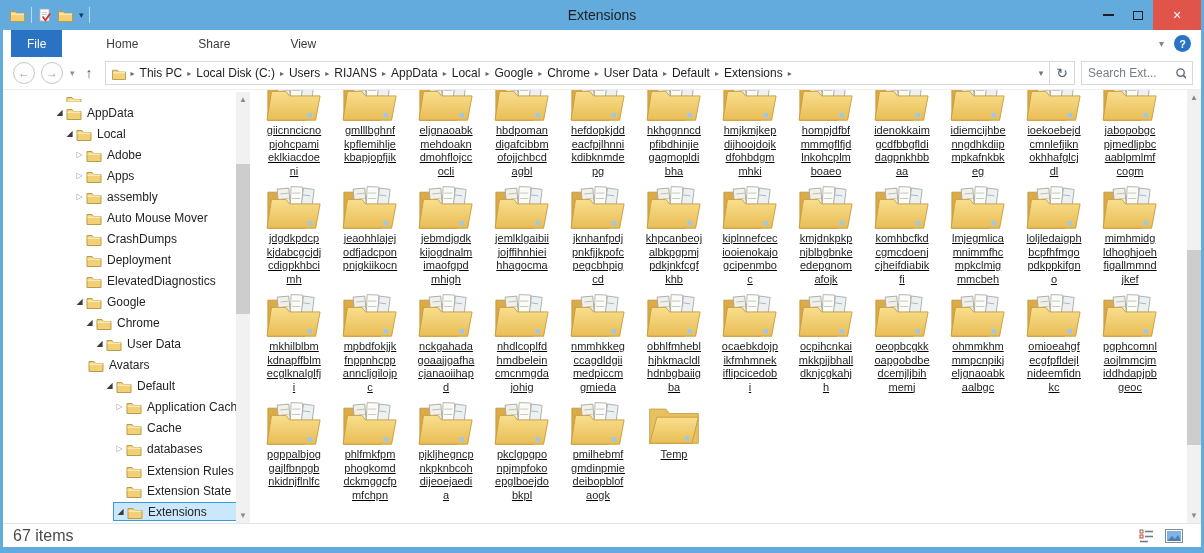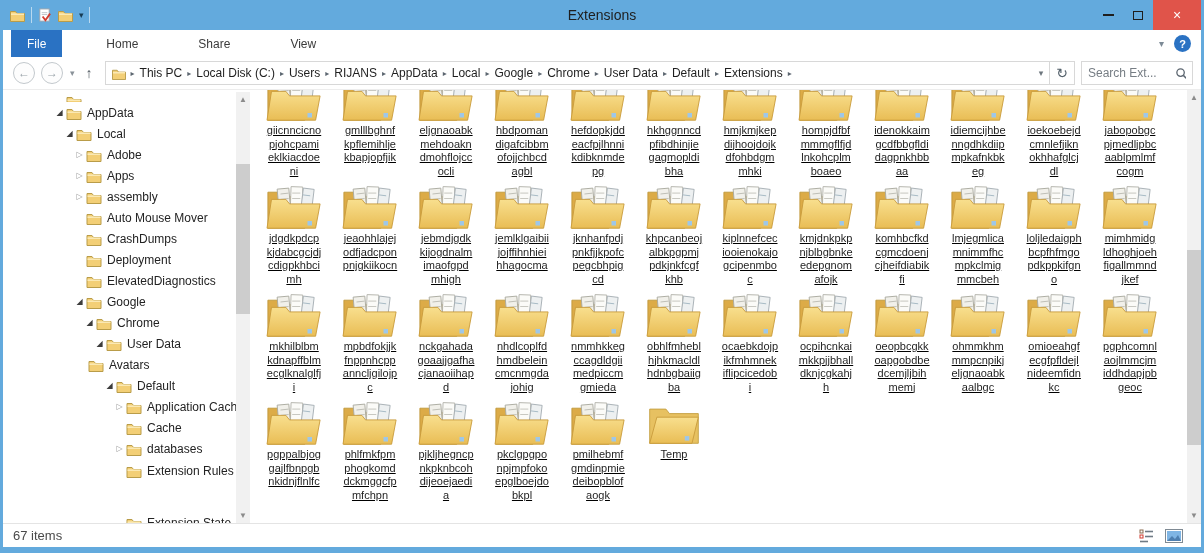--- a/index.html
+++ b/index.html
@@ -83,21 +83,21 @@
   .gridwrap { flex:1; overflow:hidden; position:relative; }
   .grid { display:flex; flex-wrap:wrap; margin:-13px 0 0 6px; width:912px; }
   .item { width:76px; margin-bottom:7px; display:flex; flex-direction:column; align-items:center;text-decoration:underline; }
   .item svg { flex:none; }
   .item-label { margin-top:2px; font-size:11px; line-height:13.5px; color:#1f1f1f;
     text-align:center; white-space:pre-line; width:76px; }
 
   
   .statusbar { height:24px; border-top:1px solid #e4e4e4; background:#fff;
     display:flex; align-items:center; padding:0 10px; flex:none; }
-  .status-text { font-size:13px; color:#4a4a4a; }
+  .status-text { font-size:16px; color:#4a4a4a; }
   .status-views { margin-left:auto; display:flex; gap:10px; align-items:center; padding-right:8px; }
 
   .hidden-defs { position:absolute; width:0; height:0; overflow:hidden; }
 </style>
 </head>
 <body>
 
 <svg class="hidden-defs" xmlns="http://www.w3.org/2000/svg">
   <defs>
     <linearGradient id="gfront" x1="0" y1="0" x2="0" y2="1">
@@ -412,21 +412,21 @@
           </div>
           <div class="tree-row" style="padding-left: 110px; align-items: flex-end;">
             <span class="tree-inner">
               <span class="twisty leaf"></span>
               <svg width="16" height="14" class="tree-ico">
                 <use href="#tree-folder" width="16" height="14"></use>
               </svg>
               <span class="tree-label">Extension Rules</span>
             </span>
           </div>
-          <div class="tree-row" style="padding-left: 110px; margin-top: 32px;">
+          <div class="tree-row" style="padding-left: 110px;">
             <span class="tree-inner">
               <span class="twisty leaf"></span>
               <svg width="16" height="14" class="tree-ico">
                 <use href="#tree-folder" width="16" height="14"></use>
               </svg>
               <span class="tree-label">Extension State</span>
             </span>
           </div>
           <div class="tree-row" style="padding-left: 110px;">
             <span class="tree-inner selected">

